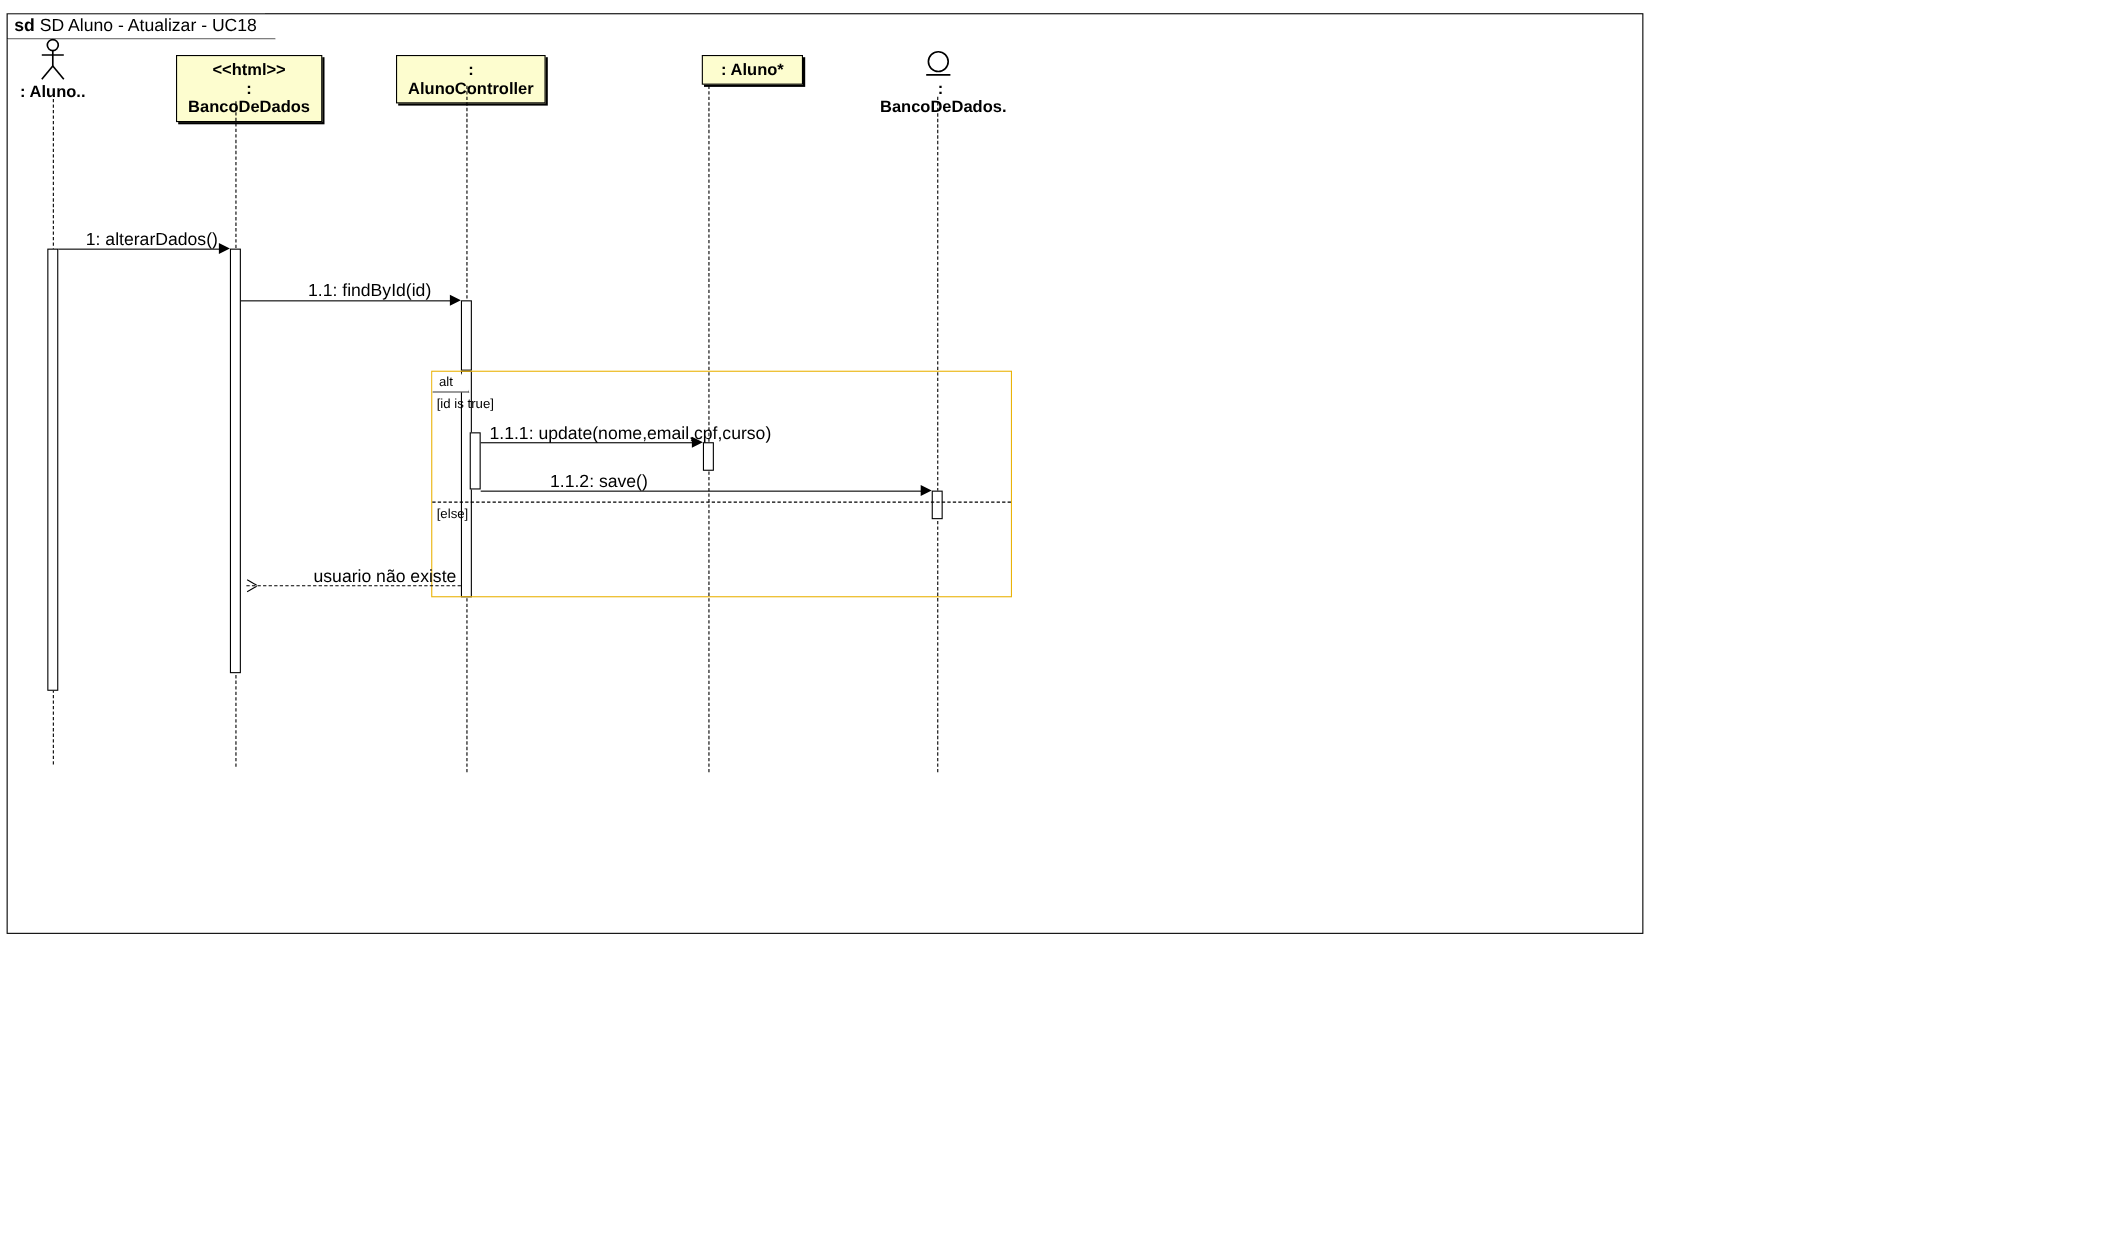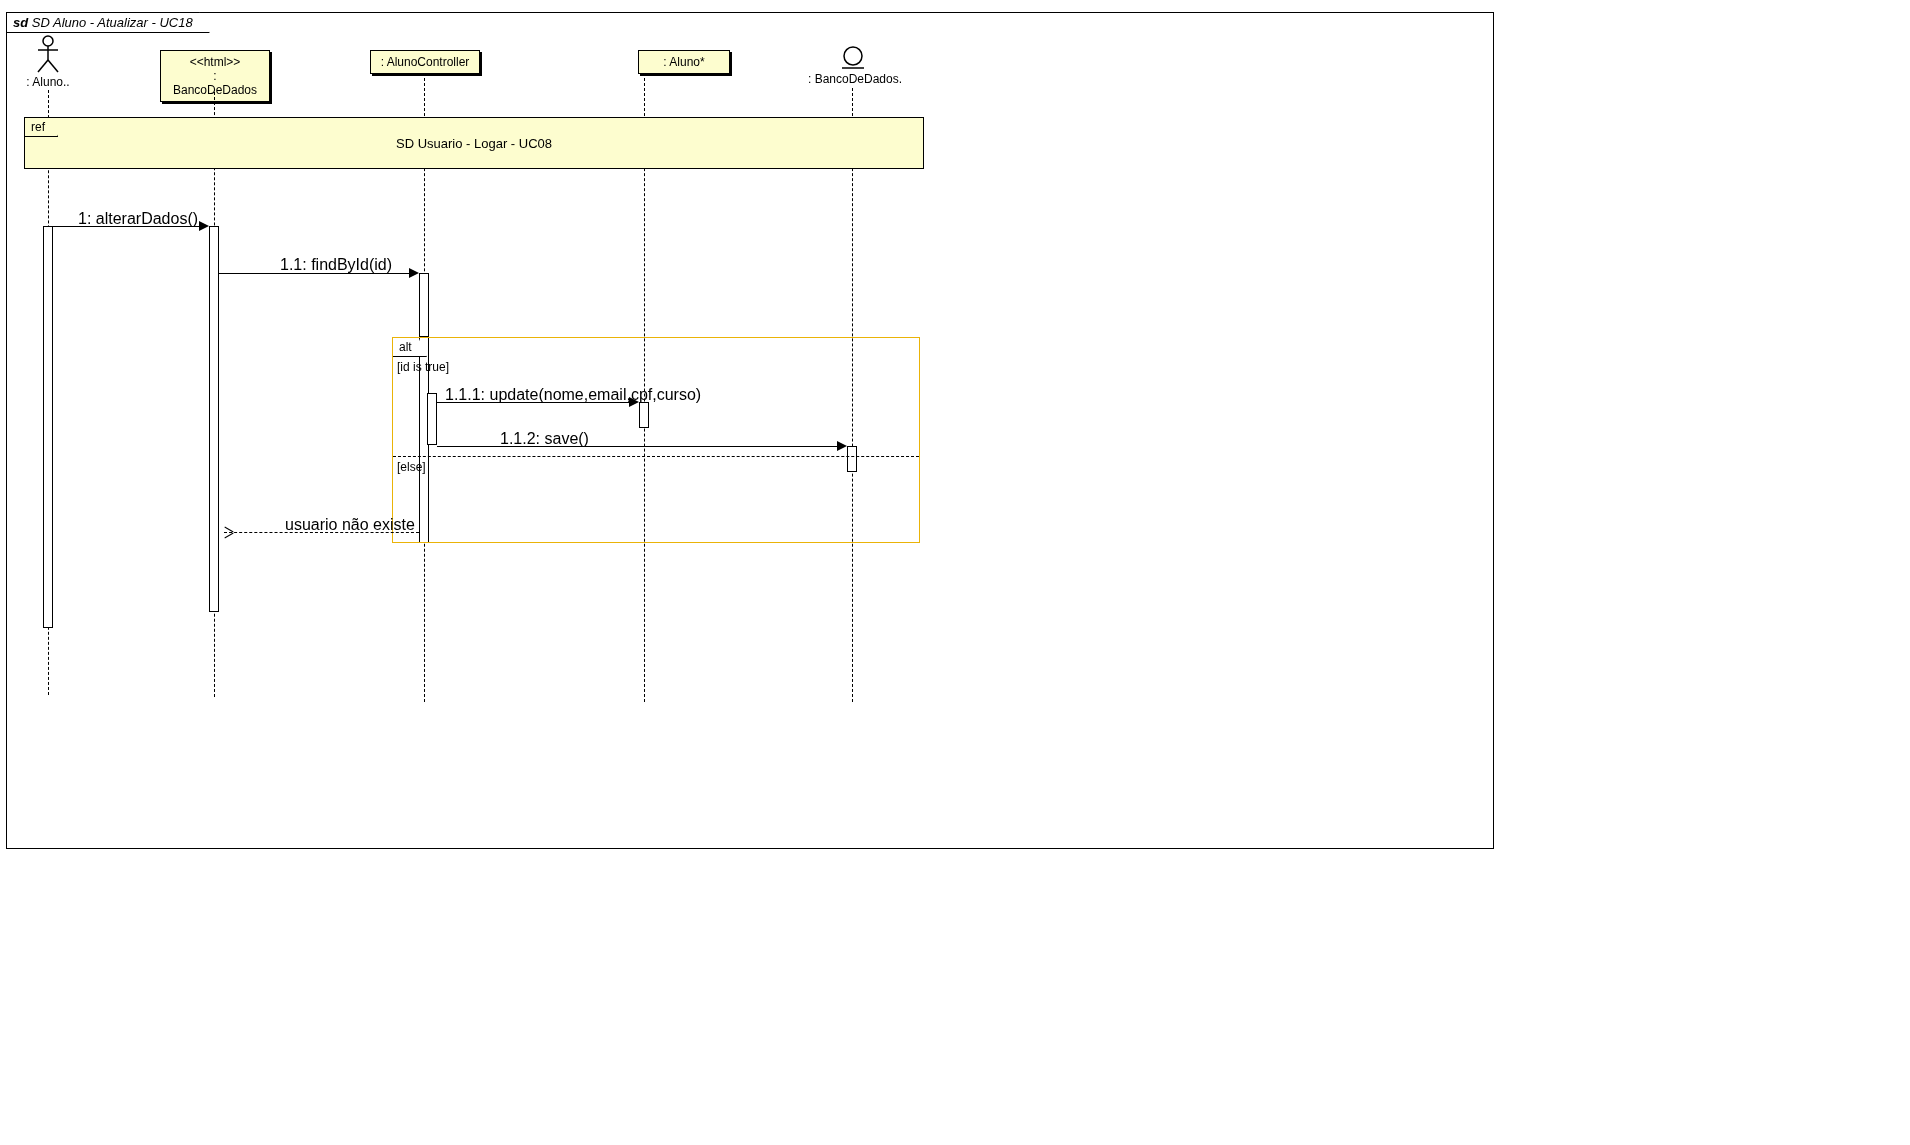--- a/index.html
+++ b/index.html
@@ -22,34 +22,34 @@
     box-sizing: border-box;
   }
   .frame-tab {
     position: absolute;
     top: -1px;
     left: -1px;
     background: #fff;
     border: 1px solid #000;
     border-top-right-radius: 0;
     padding: 2px 16px 2px 6px;
-    font-size: 13px;
+    font-size: 16px;
     clip-path: polygon(0 0, calc(100% - 10px) 0, 100% 100%, 0 100%);
     box-sizing: border-box;
-    font-style: italic;
   }
   .lifeline {
     position: absolute;
     border-left: 1px dashed #000;
     width: 0;
   }
   .lifeline-head {
     position: absolute;
     text-align: center;
-    font-size: 12px;
+    font-size: 15px;
+    font-weight: bold;
   }
   .lifeline-box {
     background: #fdfdcf;
     border: 1px solid #000;
     box-shadow: 2px 2px 0 #000;
     padding: 4px 10px;
     display: inline-block;
     text-align: center;
     min-width: 70px;
   }
@@ -199,26 +199,20 @@
   <div class="lifeline-head" style="left:800px; top:72px; width:110px;">
     <span>: BancoDeDados.</span>
   </div>
 
   <div class="lifeline" style="left:48px;  top:90px;  height:605px;"></div>
   <div class="lifeline" style="left:214px; top:92px;  height:605px;"></div>
   <div class="lifeline" style="left:424px; top:78px;  height:624px;"></div>
   <div class="lifeline" style="left:644px; top:78px;  height:624px;"></div>
   <div class="lifeline" style="left:852px; top:88px;  height:614px;"></div>
 
-  <div class="ref-box" style="left:24px; top:117px; width:900px; height:52px;">
-    <div class="ref-tab">
-      <span>ref</span>
-    </div>
-    <div class="ref-center">SD Usuario - Logar - UC08</div>
-  </div>
 
   <div class="activation" style="left:43px; top:226px; width:10px; height:402px;"></div>
   <div class="activation" style="left:209px; top:226px; width:10px; height:386px;"></div>
   <div class="activation" style="left:419px; top:273px; width:10px; height:64px;"></div>
   <div class="activation" style="left:419px; top:337px; width:10px; height:206px;"></div>
   <div class="activation" style="left:427px; top:393px; width:10px; height:52px;"></div>
   <div class="activation" style="left:639px; top:402px; width:10px; height:26px;"></div>
   <div class="activation" style="left:847px; top:446px; width:10px; height:26px;"></div>
 
   <div class="alt-box" style="left:392px; top:337px; width:528px; height:206px;">

